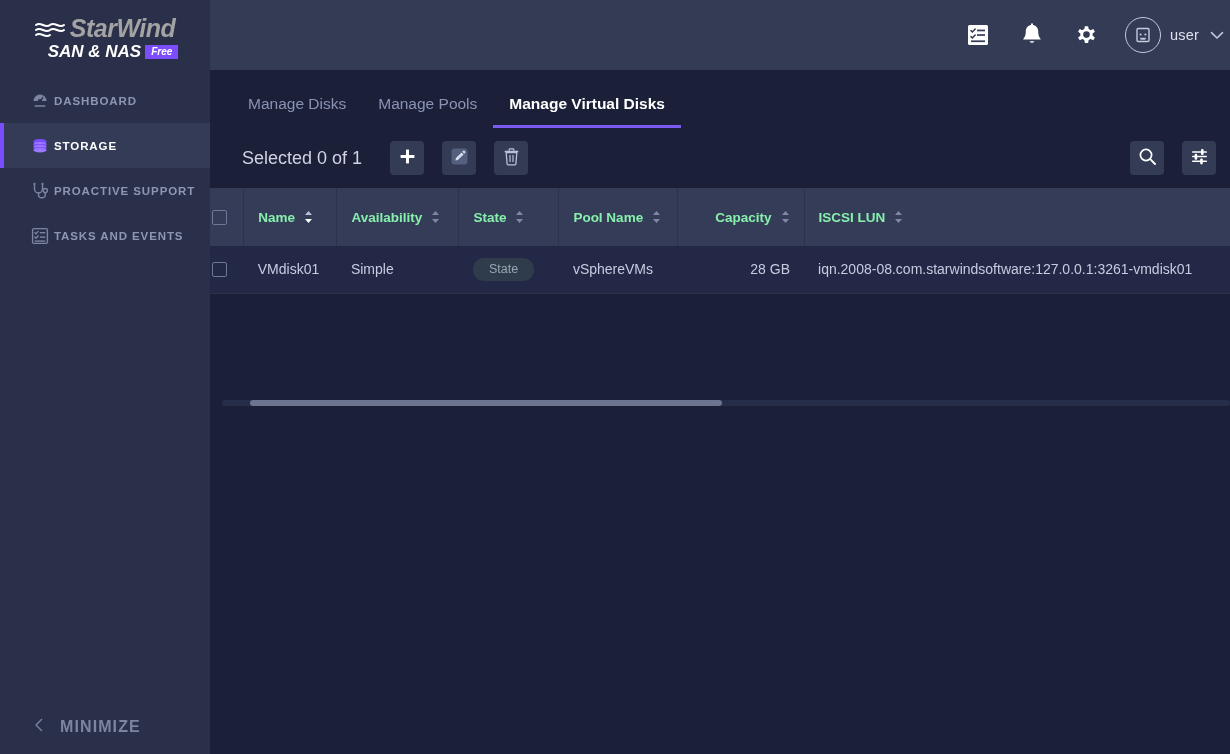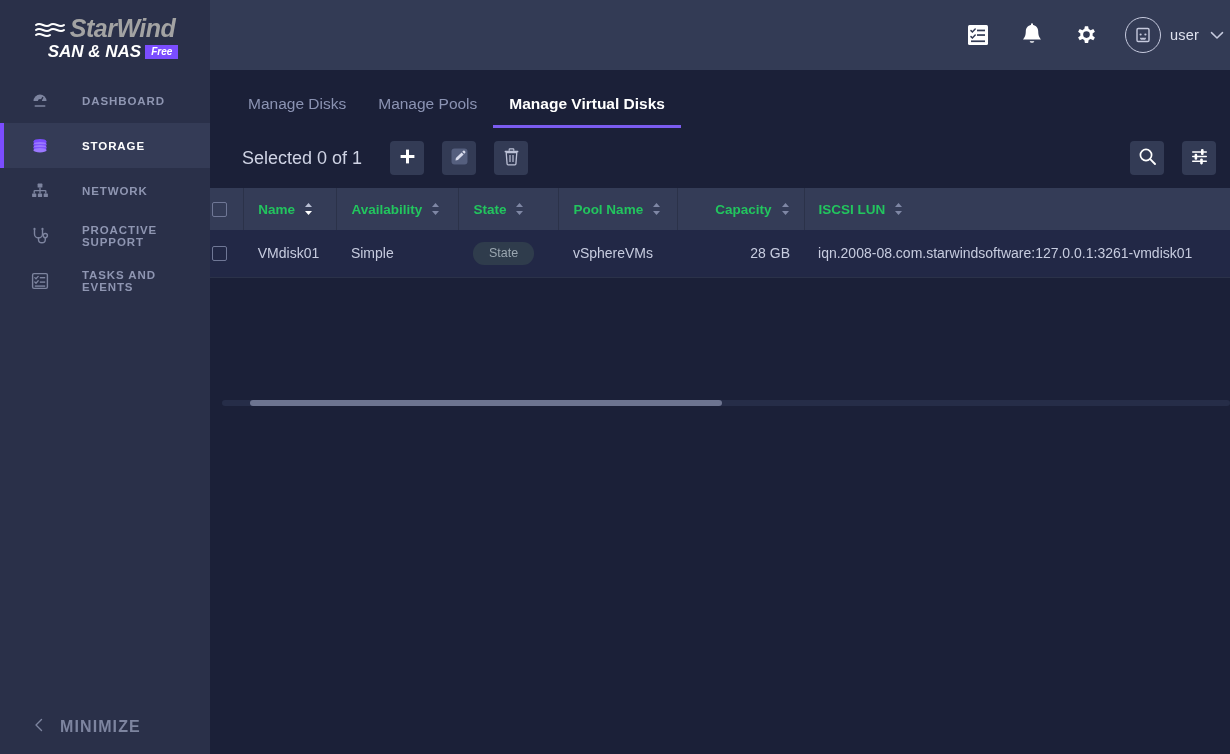--- a/index.html
+++ b/index.html
@@ -41,21 +41,21 @@
   }
   .logo-free {
     font-size: 10px; font-weight: bold; font-style: italic;
     color: #ffffff; background: #7b4dff;
     padding: 1px 6px 2px 6px; line-height: 1.1;
   }
 
   .nav { margin-top: 8px; }
   .nav-item {
     height: 45px; display: flex; align-items: center;
-    padding-left: 30px; gap: 32px;
+    padding-left: 30px; gap: 4px;
     position: relative; cursor: pointer;
   }
   .nav-item .nav-label {
     font-size: 11.5px; font-weight: bold; letter-spacing: 0.9px;
     color: #8f96b2; text-transform: uppercase;
   }
   .nav-item.active { background: #343b56; }
   .nav-item.active::before {
     content: ""; position: absolute; left: 0; top: 0;
     width: 4px; height: 100%; background: #7b4dff;
@@ -125,22 +125,22 @@
     cursor: pointer; margin-right: 18px;
   }
   .tb-spacer { flex: 1; }
   .tb-btn.right { margin-right: 0; margin-left: 18px; }
 
   
   .table-area { flex: 1; position: relative; overflow: hidden; }
   .table-clip { width: 100%; overflow: hidden; position: relative; }
   .tbl { border-collapse: collapse; table-layout: fixed; margin-left: -12px; }
   .tbl thead th {
-    background: #343c57; height: 42px;
-    font-size: 13.5px; font-weight: bold; color: #22c55e;
+    background: #343c57; height: 58px;
+    font-size: 13.5px; font-weight: bold; color: #86efac;
     text-align: left; padding: 0 14px;
     border-right: 1px solid #2b3249;
     white-space: nowrap; vertical-align: middle;
   }
   .tbl thead th.last { border-right: none; }
   .tbl thead th.chk-col { padding-left: 14px; }
   .th-inner { display: flex; align-items: center; gap: 9px; }
   .th-inner.right { justify-content: flex-end; }
   .tbl tbody td {
     height: 47px; font-size: 14px; color: #c7ccdf;
@@ -218,32 +218,20 @@
             <ellipse cx="10" cy="8.2" rx="6.3" ry="2.3" fill="#9b78ff"></ellipse>
             <rect x="3.7" y="8.2" width="12.6" height="3" fill="#7b4dff"></rect>
             <ellipse cx="10" cy="11.2" rx="6.3" ry="2.3" fill="#9b78ff"></ellipse>
             <rect x="3.7" y="11.2" width="12.6" height="3" fill="#7b4dff"></rect>
             <ellipse cx="10" cy="14.2" rx="6.3" ry="2.3" fill="#9b78ff"></ellipse>
           </svg>
         </span>
         <span class="nav-label">STORAGE</span>
       </div>
 
-      <div class="nav-item">
-        <span class="nav-icon">
-          <svg width="20" height="20" viewBox="0 0 20 20">
-            <rect x="7.6" y="2.6" width="4.8" height="4" rx="0.6" fill="#7d849f"></rect>
-            <path d="M10 6.6 L10 9.6 M4.2 9.6 L15.8 9.6 M4.2 9.6 L4.2 12.4 M10 9.6 L10 12.4 M15.8 9.6 L15.8 12.4" stroke="#7d849f" stroke-width="1.3" fill="none"></path>
-            <rect x="2.1" y="12.4" width="4.2" height="3.6" rx="0.6" fill="#7d849f"></rect>
-            <rect x="7.9" y="12.4" width="4.2" height="3.6" rx="0.6" fill="#7d849f"></rect>
-            <rect x="13.7" y="12.4" width="4.2" height="3.6" rx="0.6" fill="#7d849f"></rect>
-          </svg>
-        </span>
-        <span class="nav-label">NETWORK</span>
-      </div>
 
       <div class="nav-item">
         <span class="nav-icon">
           <svg width="20" height="20" viewBox="0 0 20 20">
             <path d="M4.5 3.2 L4.5 8 A4 4 0 0 0 12.5 8 L12.5 3.2" stroke="#7d849f" stroke-width="1.4" fill="none" stroke-linecap="round"></path>
             <path d="M8.5 11.8 L8.5 13.4 A3.4 3.4 0 0 0 15.3 13.4 L15.3 11.6" stroke="#7d849f" stroke-width="1.4" fill="none" stroke-linecap="round"></path>
             <circle cx="15.3" cy="9.6" r="2.1" stroke="#7d849f" stroke-width="1.4" fill="none"></circle>
             <circle cx="4.5" cy="2.9" r="1.1" fill="#7d849f"></circle>
             <circle cx="12.5" cy="2.9" r="1.1" fill="#7d849f"></circle>
           </svg>

